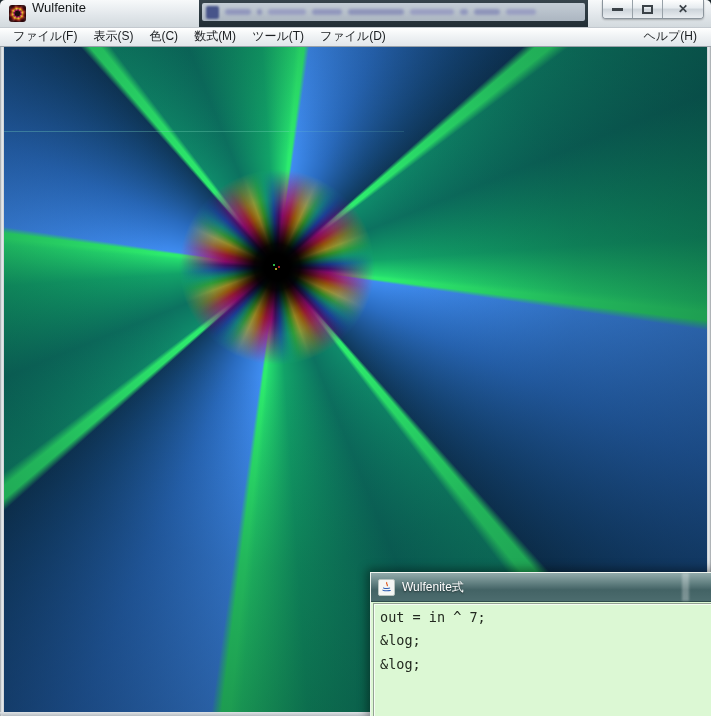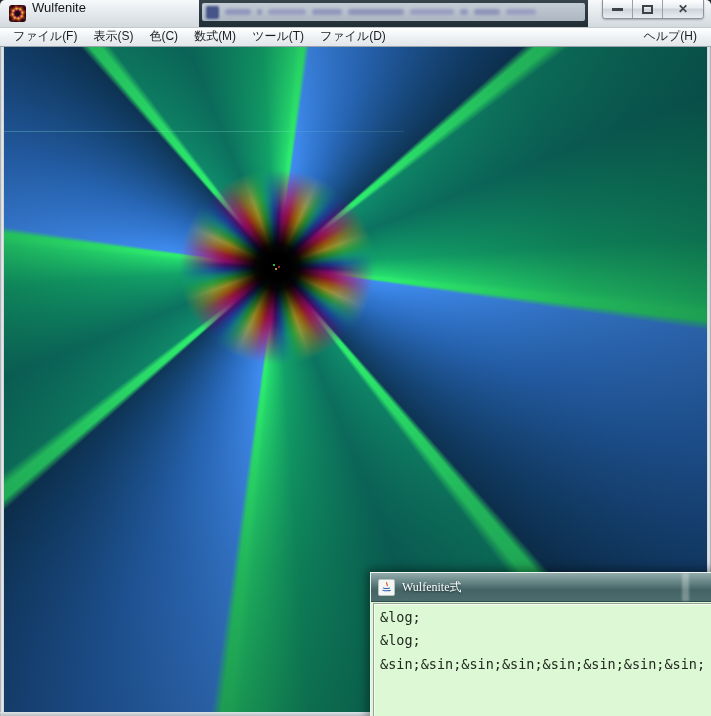--- a/index.html
+++ b/index.html
@@ -84,21 +84,21 @@
   
   .formula-window { position:absolute; left:370px; top:572px; width:348px; height:150px;
     background:#dcf7d3; border:1px solid #eef4ee; box-shadow:-3px -3px 9px rgba(0,0,0,0.4); }
   .formula-titlebar { position:absolute; top:0; left:0; right:0; height:29px;
     background:linear-gradient(#93abab,#5d7c7d 40%,#436365 60%,#4c6c6e);
     border-bottom:1px solid #2f4b4c; display:flex; align-items:center; padding:0 7px; gap:7px; }
   .formula-titlebar::after { content:""; position:absolute; right:28px; top:0; bottom:0; width:7px;
     background:rgba(255,255,255,0.28); filter:blur(1px); }
   .java-icon { width:17px; height:17px; background:#f4f6f4; border:1px solid #b8c4c0; border-radius:2px;
     flex:none; display:flex; align-items:center; justify-content:center; }
-  .formula-title { color:#ffffff; font-size:12px; text-shadow:0 1px 2px rgba(0,0,0,0.55);font-family:Liberation Serif, serif; }
+  .formula-title { color:#ffffff; font-size:12px; text-shadow:0 1px 2px rgba(0,0,0,0.55); }
   .formula-content { position:absolute; top:30px; left:2px; right:0; bottom:0;
     background:#dcf8d4; border:1px solid #93a293; border-right:none; border-bottom:none;
     box-shadow:inset 1px 1px 0 rgba(255,255,255,0.75);
     padding:5px 6px; font-family:"DejaVu Sans Mono", monospace; font-size:13.5px; color:#22291f; }
   .code-line { height:23.4px; white-space:pre; }
 </style>
 </head>
 <body>
 
 <div class="titlebar">
@@ -162,17 +162,17 @@
     <div class="java-icon">
       <svg width="13" height="13" viewBox="0 0 16 16">
         <path d="M8.6 1.5c-2.3 2 2.2 2.6 0 4.8" stroke="#e0561a" stroke-width="1.4" fill="none"></path>
         <path d="M4.6 8.2c-1.8 1 7 1.4 7.6.2" stroke="#2e5fb5" stroke-width="1.3" fill="none"></path>
         <path d="M3.6 10.8c-1.4 1.4 9.4 1.8 9.4.2" stroke="#2e5fb5" stroke-width="1.3" fill="none"></path>
       </svg>
     </div>
     <span class="formula-title">Wulfenite式</span>
   </div>
   <div class="formula-content">
+    <div class="code-line">out = in ^ 7;</div>
     <div class="code-line">&amp;log;</div>
     <div class="code-line">&amp;log;</div>
-    <div class="code-line">&amp;sin;&amp;sin;&amp;sin;&amp;sin;&amp;sin;&amp;sin;&amp;sin;&amp;sin;</div>
   </div>
 </div>
 
 </body></html>

